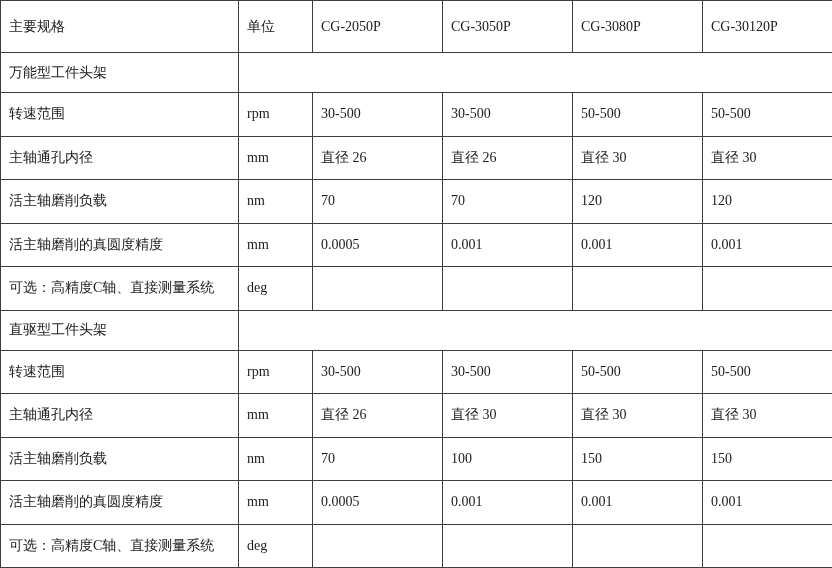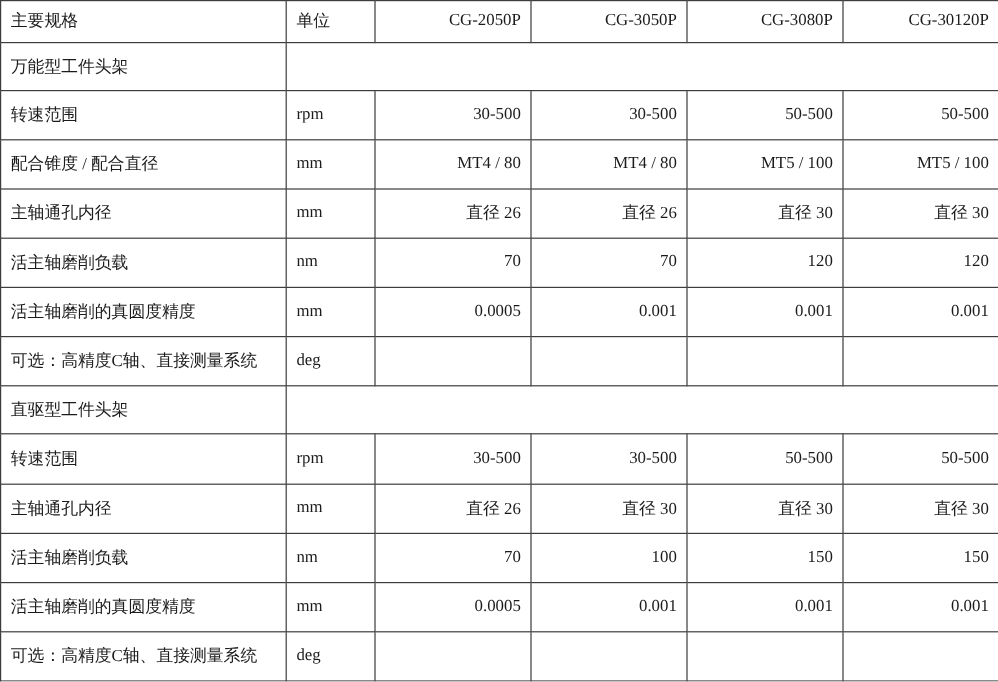--- a/index.html
+++ b/index.html
@@ -14,22 +14,22 @@
     font-size: 14px; color: #1b1b1b; background: #ffffff;
   }
   table.spec-table td {
     border: 1px solid #3d3d3d;
     padding: 0 8px;
     vertical-align: middle;
     overflow: hidden; white-space: nowrap;
   }
   td.c-label { text-align: left; padding-left: 11px; }
   td.c-unit  { text-align: left; }
-  td.c-val   { text-align: right; }
-  tr.h-header  { height: 35px; }
+  td.c-val   { text-align: left; }
+  tr.h-header  { height: 52px; }
   tr.h-section { height: 40px; }
 </style>
 </head>
 <body>
 
 <div class="page">
   <table class="spec-table">
     <colgroup>
       <col style="width:238px">
       <col style="width:74px">
@@ -53,28 +53,20 @@
         <td class="c-label">万能型工件头架</td>
         <td colspan="5"></td>
       </tr>
       <tr>
         <td class="c-label">转速范围</td>
         <td class="c-unit">rpm</td>
         <td class="c-val">30-500</td>
         <td class="c-val">30-500</td>
         <td class="c-val">50-500</td>
         <td class="c-val">50-500</td>
-      </tr>
-      <tr>
-        <td class="c-label">配合锥度 / 配合直径</td>
-        <td class="c-unit">mm</td>
-        <td class="c-val">MT4 / 80</td>
-        <td class="c-val">MT4 / 80</td>
-        <td class="c-val">MT5 / 100</td>
-        <td class="c-val">MT5 / 100</td>
       </tr>
       <tr>
         <td class="c-label">主轴通孔内径</td>
         <td class="c-unit">mm</td>
         <td class="c-val">直径 26</td>
         <td class="c-val">直径 26</td>
         <td class="c-val">直径 30</td>
         <td class="c-val">直径 30</td>
       </tr>
       <tr>

